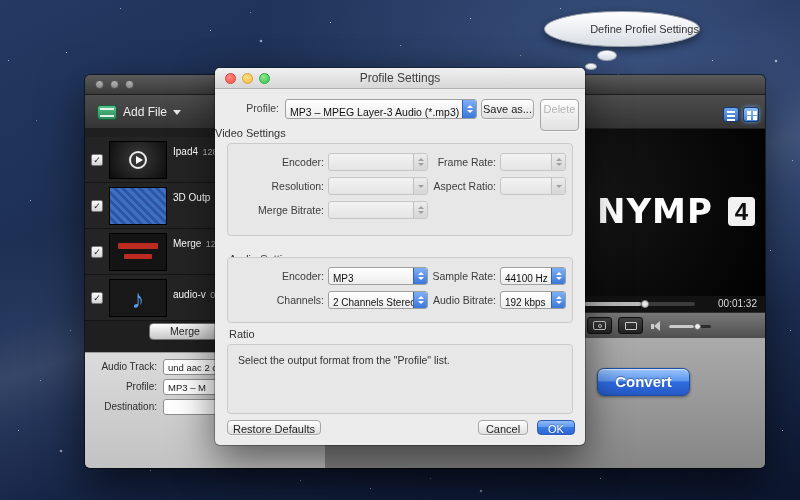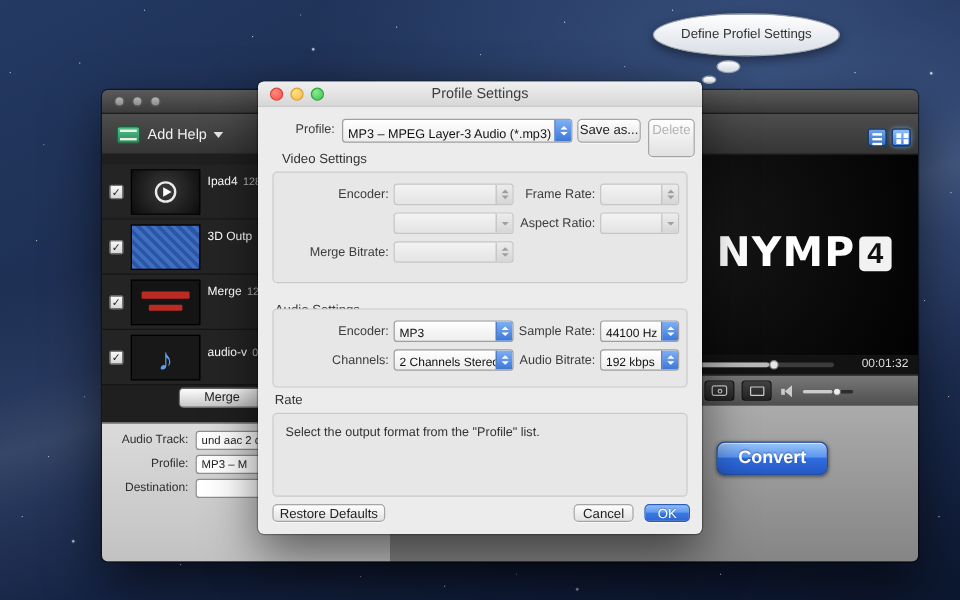--- a/index.html
+++ b/index.html
@@ -24,21 +24,21 @@
  756px 96px rgba(255,255,255,.9),712px 60px #fff,672px 26px rgba(255,255,255,.8),618px 74px rgba(255,255,255,.7),
  560px 8px rgba(255,255,255,.8),120px 8px rgba(255,255,255,.7),36px 120px rgba(255,255,255,.5),8px 60px rgba(255,255,255,.8),
  180px 120px rgba(255,255,255,.45),90px 260px rgba(255,255,255,.5),40px 380px rgba(255,255,255,.7)}
 .stars2{position:absolute;width:2px;height:2px;border-radius:50%;background:transparent;box-shadow:
  260px 40px 1px rgba(255,255,255,.95),735px 150px 1px #fff,60px 450px 1px rgba(255,255,255,.9),
  775px 60px 1px #fff,480px 490px 1px rgba(255,255,255,.8)}
 
 
 .bubble{position:absolute;left:544px;top:11px;width:156px;height:36px;border-radius:50%;
  background:linear-gradient(#ffffff,#d9dee5);border:1px solid #98a0aa;box-shadow:0 3px 9px rgba(0,0,0,.45);
- text-align:center;font-size:11px;color:#333;line-height:34px;z-index:40}
+ text-align:right;font-size:11px;color:#333;line-height:34px;z-index:40}
 .btail{position:absolute;border-radius:50%;background:linear-gradient(#fbfcfe,#d4dae2);border:1px solid #98a0aa;z-index:40}
 .btail.t1{left:597px;top:50px;width:20px;height:11px}
 .btail.t2{left:585px;top:63px;width:12px;height:7px}
 
 
 #app{position:absolute;left:85px;top:75px;width:680px;height:393px;border-radius:5px;background:#2a2a2a;
  box-shadow:0 18px 45px rgba(0,0,0,.6),0 0 0 1px rgba(0,0,0,.5);overflow:hidden;z-index:10}
 .app-tb{position:absolute;left:0;top:0;right:0;height:20px;background:linear-gradient(#5a5a5a,#3a3a3a);border-bottom:1px solid #1d1d1d}
 .gl{position:absolute;top:5px;width:9px;height:9px;border-radius:50%;background:linear-gradient(#b5b5b5,#8b8b8b);border:1px solid #555}
 .app-toolbar{position:absolute;left:0;top:20px;right:0;height:34px;background:linear-gradient(#4d4d4d,#353535);border-bottom:1px solid #202020}
@@ -74,21 +74,21 @@
 .fsub{font-size:9px;color:#b9b9b9;line-height:12px;white-space:nowrap}
 .merge-btn{position:absolute;left:64px;top:248px;width:72px;height:17px;border-radius:4px;
  background:linear-gradient(#fdfdfd,#c7c7c7);border:1px solid #6f6f6f;font-size:10.5px;color:#222;text-align:center;line-height:15px}
 .out-panel{position:absolute;left:0;top:277px;width:240px;height:116px;background:linear-gradient(#dbdbdb,#c2c2c2);border-top:1px solid #9c9c9c}
 .orow-label{position:absolute;left:8px;width:64px;font-size:10px;color:#2e2e2e;text-align:right;line-height:16px;white-space:nowrap}
 .mini{position:absolute;left:78px;width:148px;height:16px;border:1px solid #8f8f8f;border-radius:3px;background:#fff;display:flex;align-items:center;overflow:hidden}
 .mini .val{flex:1;font-size:9.5px;color:#222;padding:0 4px;white-space:nowrap;overflow:hidden}
 .mini .sbtn{width:13px}
 .right-panel{position:absolute;left:240px;top:54px;width:440px;height:339px}
 .screen{position:absolute;left:0;top:0;width:440px;height:167px;background:radial-gradient(circle at 60% 40%,#161616,#000 75%)}
-.logo{position:absolute;left:272px;top:62px;display:flex;align-items:center;gap:3px}
+.logo{position:absolute;left:272px;top:62px;display:flex;align-items:center;gap:15px}
 .logo-txt{font-size:34px;font-weight:bold;color:#fff;letter-spacing:1px;font-family:"DejaVu Sans",sans-serif}
 .logo4{width:27px;height:29px;background:#f2f2f2;border-radius:4px;color:#111;font-size:24px;font-weight:bold;text-align:center;line-height:29px}
 .seek{position:absolute;left:0;top:167px;width:440px;height:16px;background:#121212}
 .seek-track{position:absolute;left:8px;right:70px;top:6px;height:4px;border-radius:2px;background:#3c3c3c}
 .seek-fill{position:absolute;left:0;top:0;height:4px;width:85%;border-radius:2px;background:#b8b8b8}
 .seek-knob{position:absolute;left:85%;top:-2px;width:8px;height:8px;border-radius:50%;background:#e6e6e6;border:1px solid #777}
 .ptime{position:absolute;right:8px;top:2px;font-size:10px;color:#ddd}
 .ctrl-strip{position:absolute;left:0;top:183px;width:440px;height:26px;background:linear-gradient(#787878,#4e4e4e);border-top:1px solid #2e2e2e}
 .pvbtn{position:absolute;top:4px;width:25px;height:17px;border-radius:3px;background:linear-gradient(#424242,#222);border:1px solid #101010;display:flex;align-items:center;justify-content:center}
 .cam{width:13px;height:9px;border:1px solid #ccc;border-radius:2px;position:relative}
@@ -152,21 +152,21 @@
     <span class="gl" style="left:10px"></span>
     <span class="gl" style="left:25px"></span>
     <span class="gl" style="left:40px"></span>
   </div>
   <div class="app-toolbar">
     <div class="addfile">
       <span class="film">
           <i class="f1"></i>
           <i class="f2"></i>
         </span>
-      <span>Add Help</span>
+      <span>Add File</span>
       <span class="caret"></span>
     </div>
   </div>
   <div class="viewbtn list">
     <i class="vlines vl1"></i>
       <i class="vlines vl2"></i>
       <i class="vlines vl3"></i>
   </div>
   <div class="viewbtn grid">
     <i class="vgrid vg1"></i>
@@ -295,38 +295,39 @@
   <div class="stepper" style="left:70px;top:31px;width:192px;height:20px">
     <span class="val" style="font-size:10.5px">MP3 – MPEG Layer-3 Audio (*.mp3)</span>
     <span class="sbtn">
         <i class="au"></i>
         <i class="ad"></i>
       </span>
   </div>
   <div class="btn" style="left:266px;top:31px;width:53px;height:20px;line-height:18px">Save as...</div>
   <div class="btn dis" style="left:325px;top:31px;width:39px;height:32px;line-height:18px">Delete</div>
 
-  <span class="sect" style="left:20px;top:59px">Video Settings</span>
+  <span class="sect" style="left:0;top:59px">Video Settings</span>
   <div class="gbox" style="left:12px;top:75px;width:346px;height:93px">
     <span class="dlabel" style="left:0;top:9px;width:96px">Encoder:</span>
     <div class="stepper dis" style="left:100px;top:9px;width:100px">
       <span class="val"></span>
       <span class="sbtn">
           <i class="au"></i>
           <i class="ad"></i>
         </span>
     </div>
     <span class="dlabel" style="left:202px;top:9px;width:66px">Frame Rate:</span>
     <div class="stepper dis" style="left:272px;top:9px;width:66px">
       <span class="val"></span>
       <span class="sbtn">
           <i class="au"></i>
           <i class="ad"></i>
         </span>
     </div>
+    <span class="dlabel" style="left:0;top:33px;width:96px">Resolution:</span>
     <div class="stepper dis combo" style="left:100px;top:33px;width:100px">
       <span class="val"></span>
       <span class="sbtn">
           <i class="ad"></i>
         </span>
     </div>
     <span class="dlabel" style="left:202px;top:33px;width:66px">Aspect Ratio:</span>
     <div class="stepper dis combo" style="left:272px;top:33px;width:66px">
       <span class="val"></span>
       <span class="sbtn">
@@ -372,21 +373,21 @@
     <span class="dlabel" style="left:202px;top:33px;width:66px">Audio Bitrate:</span>
     <div class="stepper" style="left:272px;top:33px;width:66px">
       <span class="val">192 kbps</span>
       <span class="sbtn">
           <i class="au"></i>
           <i class="ad"></i>
         </span>
     </div>
   </div>
 
-  <span class="sect" style="left:14px;top:260px">Rate</span>
+  <span class="sect" style="left:14px;top:260px">Ratio</span>
   <div class="gbox" style="left:12px;top:276px;width:346px;height:70px">
     <span class="help-text">Select the output format from the "Profile" list.</span>
   </div>
 
   <div class="btn" style="left:12px;top:352px;width:94px">Restore Defaults</div>
   <div class="btn" style="left:263px;top:352px;width:50px">Cancel</div>
   <div class="btn primary" style="left:322px;top:352px;width:38px">OK</div>
 </div>
 
 <div class="bubble">

